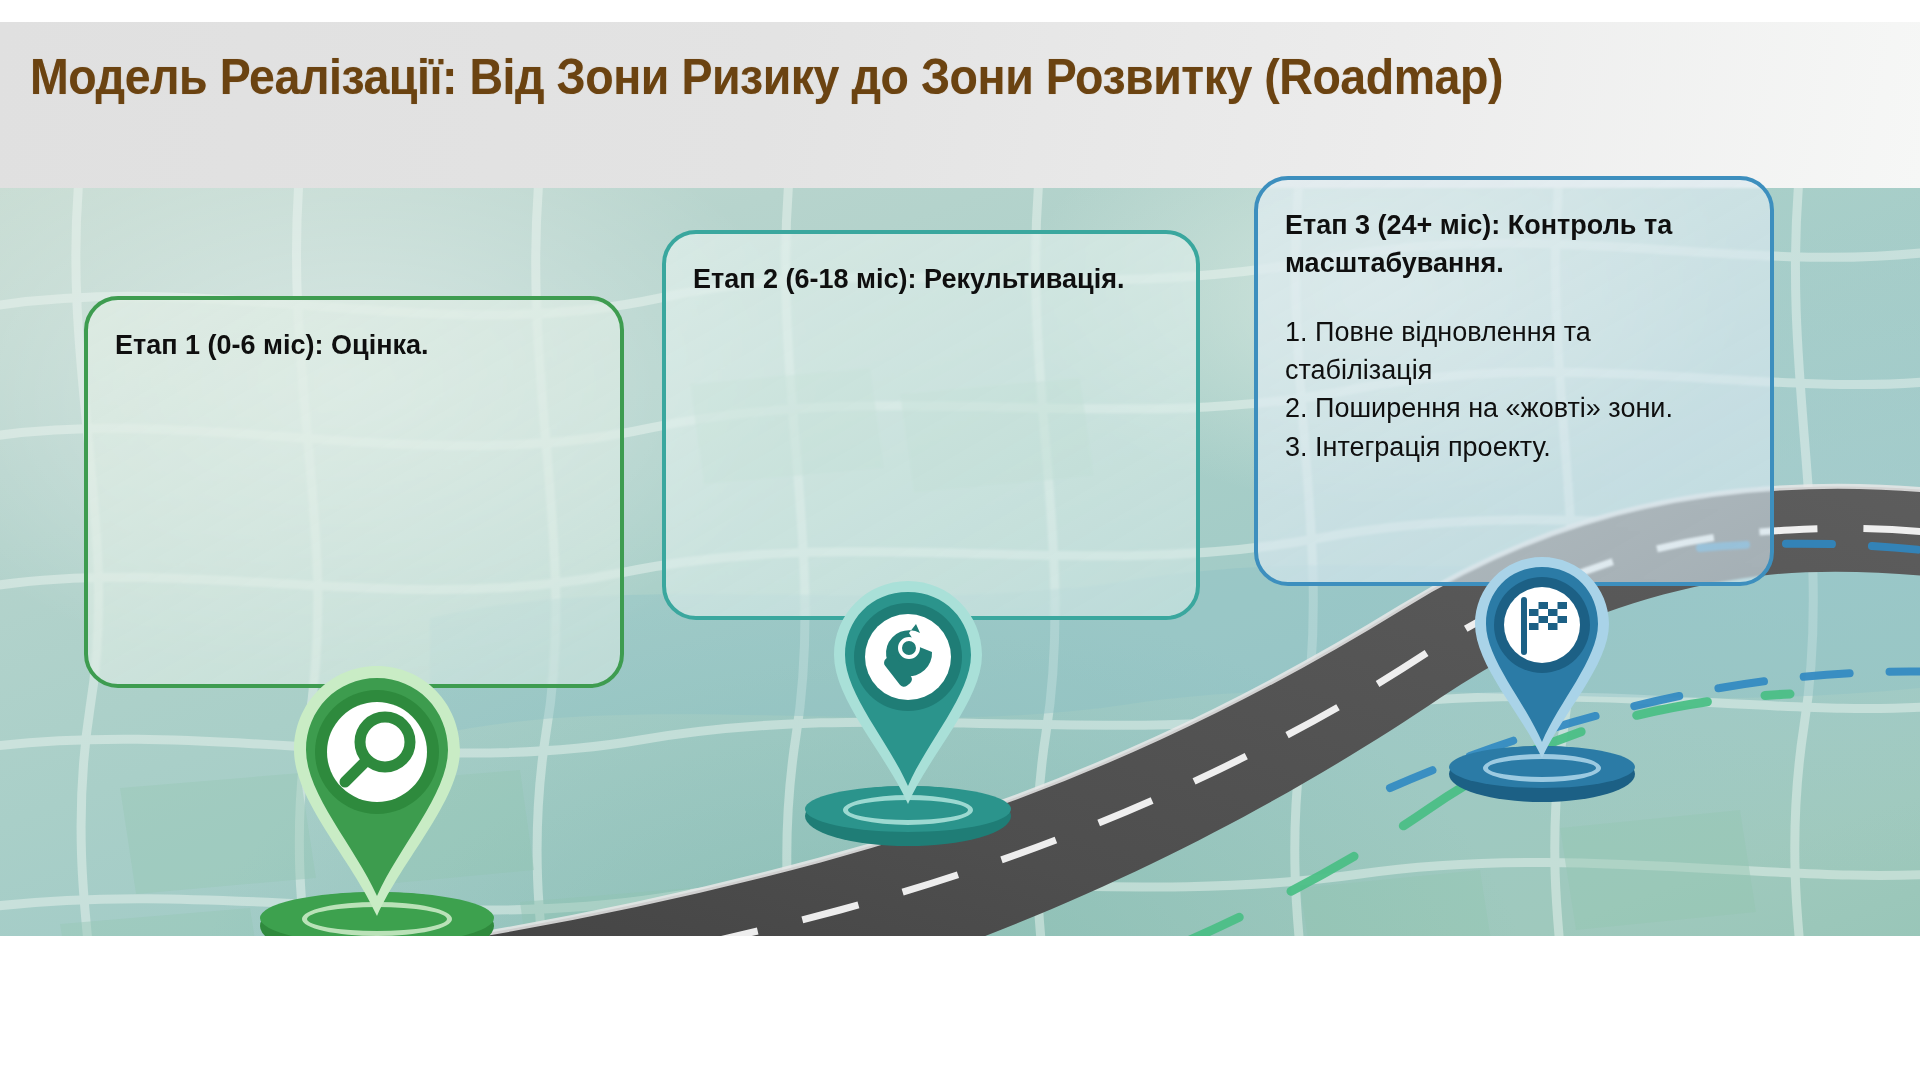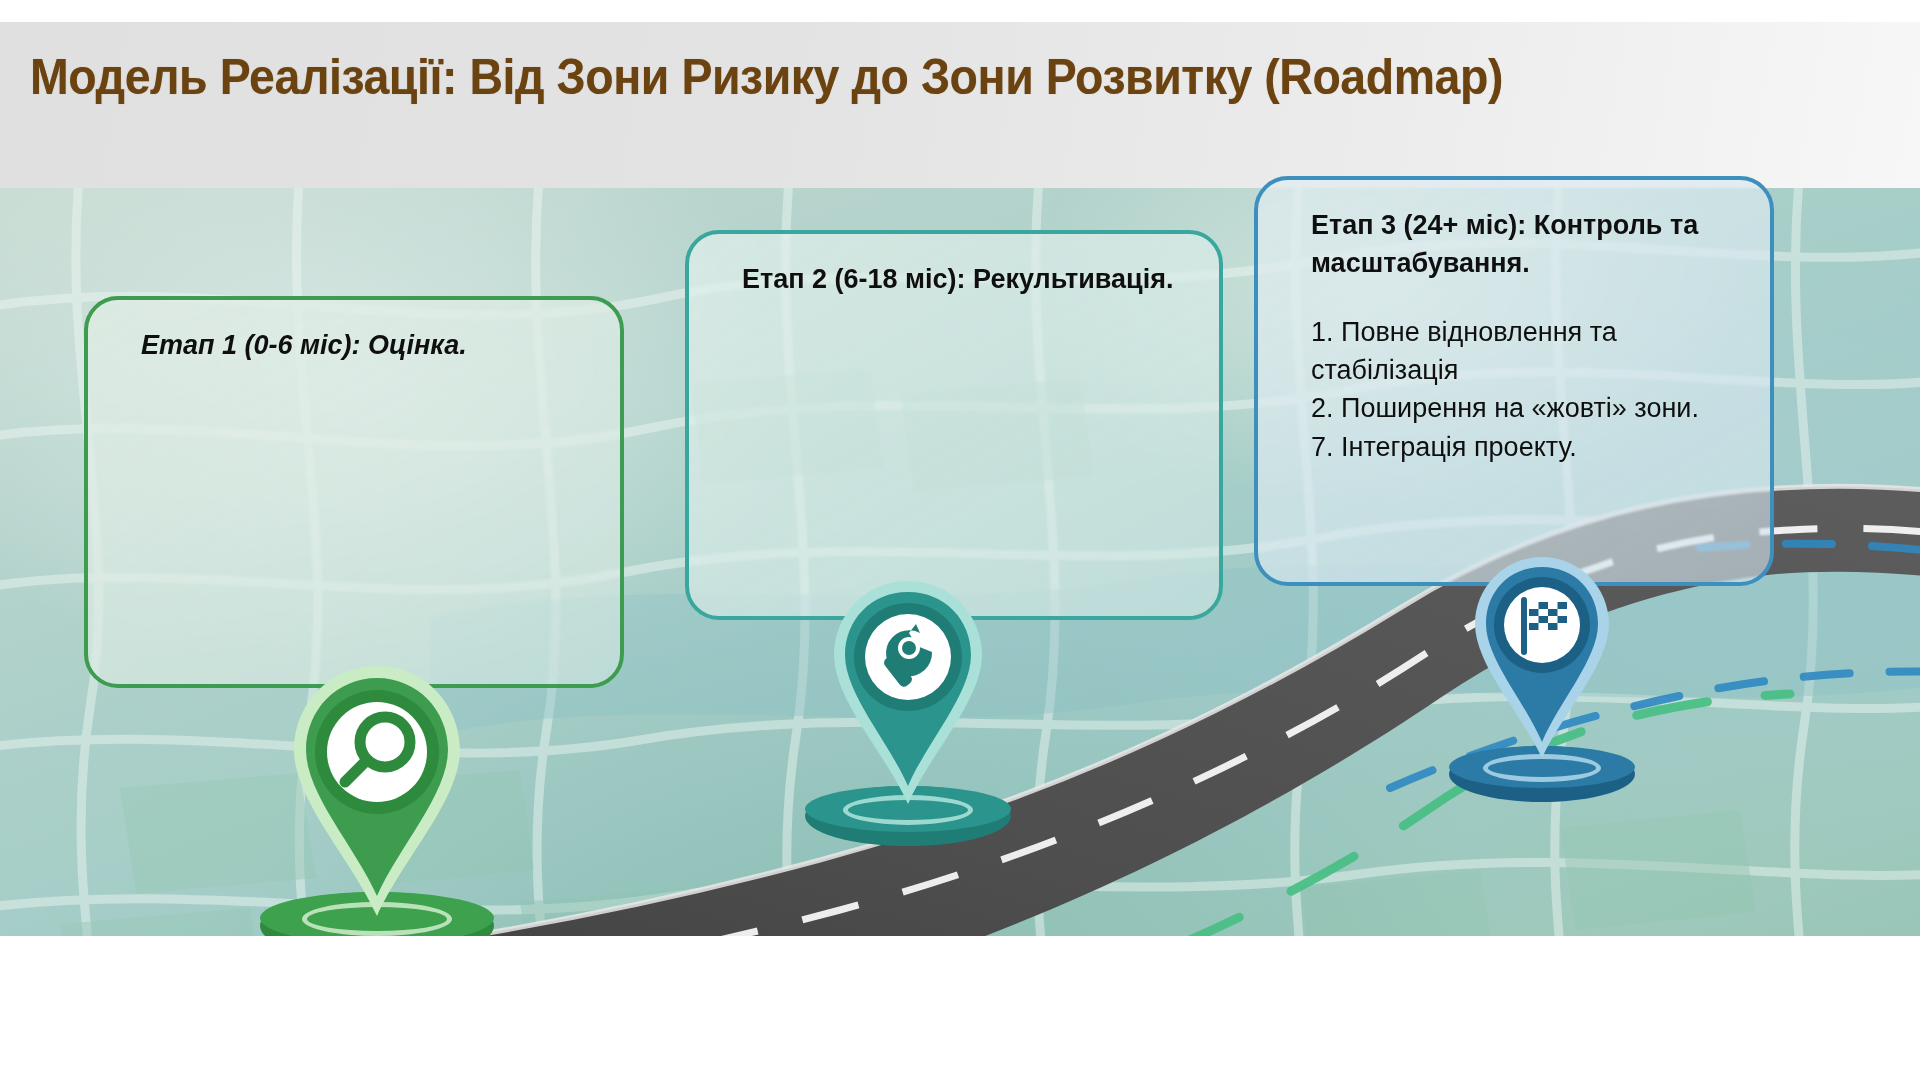--- a/index.html
+++ b/index.html
@@ -35,35 +35,35 @@
   .map-fields { position:absolute; inset:0; opacity:.55; }
   .map-fields svg { width:100%; height:100%; display:block; }
 
   
   .road { position:absolute; inset:0; }
   .road svg { width:100%; height:100%; display:block; }
 
   
   .callout {
     position:absolute; border-radius:34px; border:4px solid #3d9a4e;
-    padding:26px 30px 26px 53px;
+    padding:26px 30px 26px 27px;
     color:#0f0f0f; font-size:27px; line-height:1.42;
     background:rgba(229,239,232,.58);
     backdrop-filter:blur(1px);
   }
   .callout .c-title { font-weight:700; margin-bottom:30px; white-space:pre-line; }
   .callout .c-body { white-space:pre-line; }
 
   #box1 { left:84px; top:296px; width:540px; height:392px; border-color:#3e9c50;
           background:linear-gradient(150deg,rgba(226,238,229,.72),rgba(216,234,228,.58)); }
-  #box2 { left:685px; top:230px; width:538px; height:390px; border-color:#3aa79e;
+  #box2 { left:662px; top:230px; width:538px; height:390px; border-color:#3aa79e;
           background:linear-gradient(150deg,rgba(226,240,236,.70),rgba(214,234,231,.58)); }
   #box3 { left:1254px; top:176px; width:520px; height:410px; border-color:#3d8fbe;
           background:linear-gradient(150deg,rgba(224,236,240,.74),rgba(211,229,238,.62)); }
-  #box1 .c-title { margin-bottom:50px;font-style:italic; }
+  #box1 .c-title { margin-bottom:50px; }
   #box3 .c-title { margin-bottom:30px; }
 
   
   .pin { position:absolute; }
   .pin .base {
     position:absolute; left:50%; transform:translateX(-50%);
     border-radius:50%;
   }
   .pin .base .base-top { position:absolute; inset:0 0 auto 0; border-radius:50%; }
   .drop { position:absolute; left:50%; transform:translateX(-50%); }
@@ -176,21 +176,21 @@
   </div>
 
   <div class="callout" id="box2">
     <div class="c-title">Етап 2 (6-18 міс): Рекультивація.</div>
   </div>
 
   <div class="callout" id="box3">
     <div class="c-title">Етап 3 (24+ міс): Контроль та масштабування.</div>
     <div class="c-body">1. Повне відновлення та стабілізація
 2. Поширення на «жовті» зони.
-7. Інтеграція проекту.</div>
+3. Інтеграція проекту.</div>
   </div>
 
   <div class="pin" id="pin1">
     <div class="base">
       <div class="base-top"></div>
       <div class="ring"></div>
     </div>
     <div class="drop">
       <svg width="190" height="262" viewBox="0 0 190 262">
         <path d="M95,6 C48,6 12,44 12,90 C12,140 70,200 95,256 C120,200 178,140 178,90 C178,44 142,6 95,6 Z" fill="#c9ecc5"></path>

